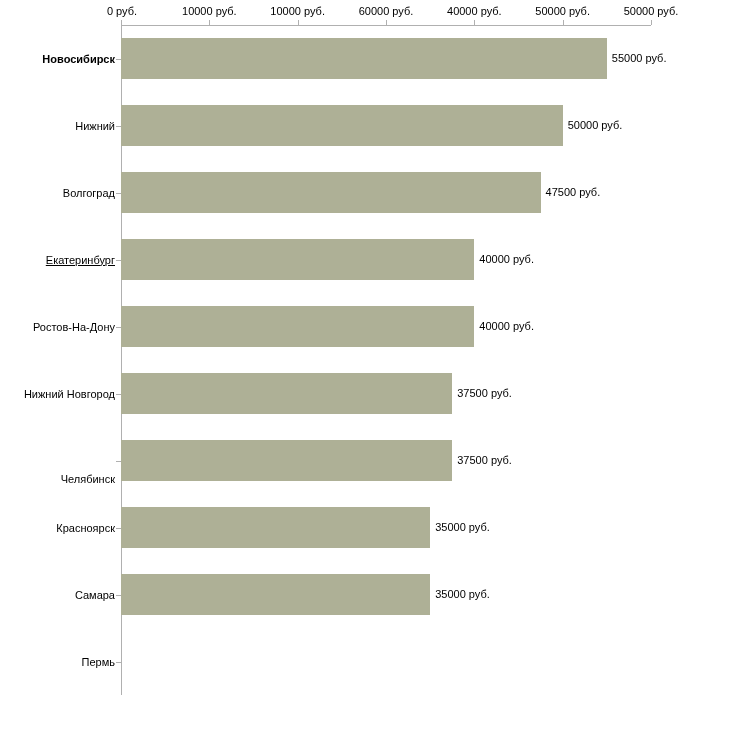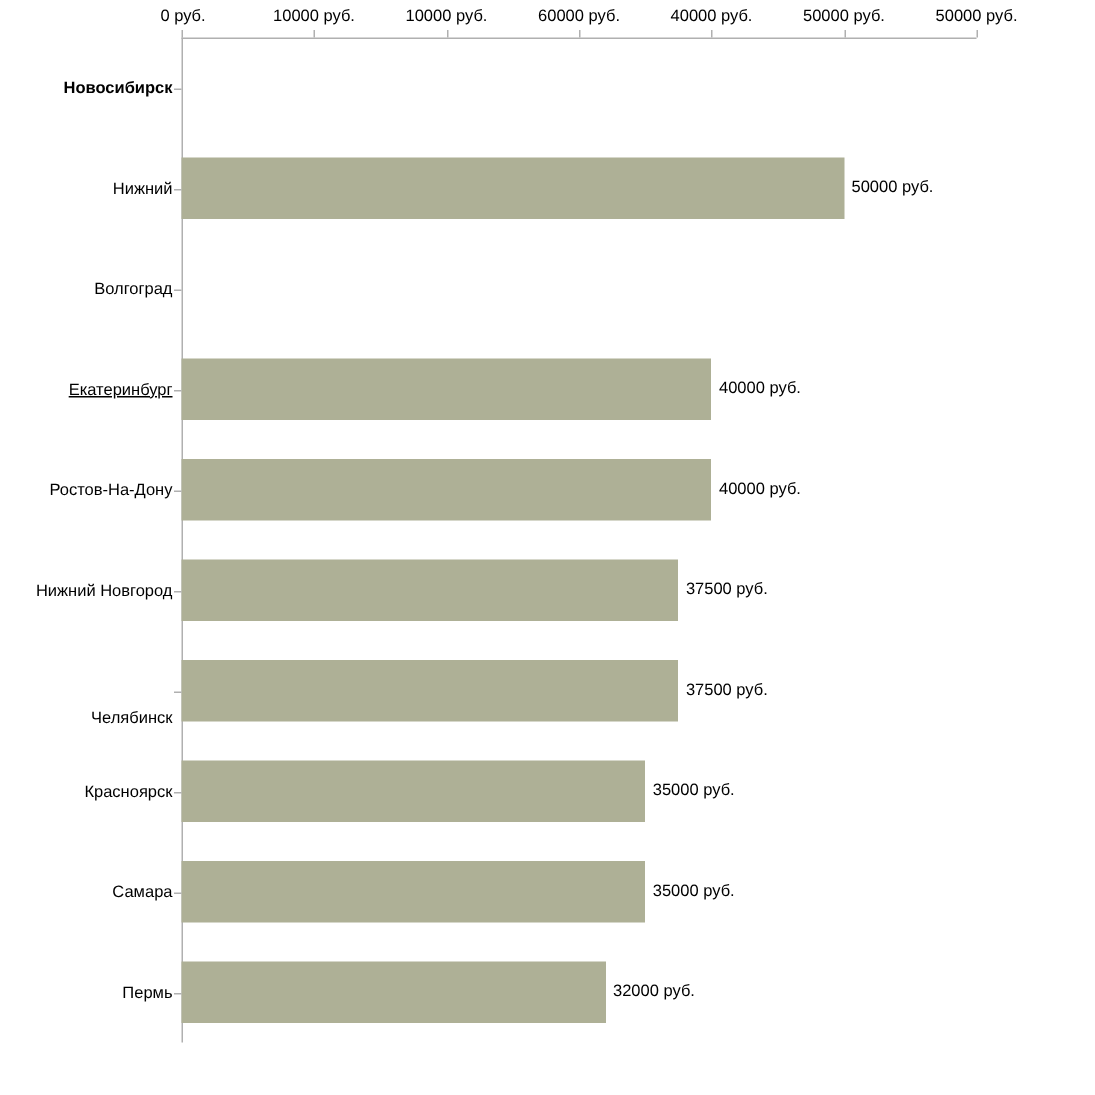--- a/index.html
+++ b/index.html
@@ -109,23 +109,31 @@
       <div class="cat-label" style="top: 167.5px;">Волгоград</div>
       <div class="cat-label" style="top: 234.5px; text-decoration: underline;">Екатеринбург</div>
       <div class="cat-label" style="top: 301.5px;">Ростов-На-Дону</div>
       <div class="cat-label" style="top: 368.5px;">Нижний Новгород</div>
       <div class="cat-label" style="top: 435.5px; margin-top: 18px;">Челябинск</div>
       <div class="cat-label" style="top: 502.5px; text-align: center;">Красноярск</div>
       <div class="cat-label" style="top: 569.5px;">Самара</div>
       <div class="cat-label" style="top: 636.5px; margin-left: 20px;">Пермь</div>
     </div>
   <div class="plot-area" id="plot-area">
+      <div class="row" style="top: 12.73px; height: 41.54px;">
+        <div class="bar" style="width: 485.833px; background: rgb(174, 176, 150);"></div>
+        <div class="bar-label" style="left: 485.833px;">55000 руб.</div>
+      </div>
       <div class="row" style="top: 79.73px; height: 41.54px;">
         <div class="bar" style="width: 441.667px; background: rgb(174, 176, 150);"></div>
         <div class="bar-label" style="left: 441.667px;">50000 руб.</div>
+      </div>
+      <div class="row" style="top: 146.73px; height: 41.54px;">
+        <div class="bar" style="width: 419.583px; background: rgb(174, 176, 150);"></div>
+        <div class="bar-label" style="left: 419.583px;">47500 руб.</div>
       </div>
       <div class="row" style="top: 213.73px; height: 41.54px;">
         <div class="bar" style="width: 353.333px; background: rgb(174, 176, 150);"></div>
         <div class="bar-label" style="left: 353.333px;">40000 руб.</div>
       </div>
       <div class="row" style="top: 280.73px; height: 41.54px;">
         <div class="bar" style="width: 353.333px; background: rgb(174, 176, 150);"></div>
         <div class="bar-label" style="left: 353.333px;">40000 руб.</div>
       </div>
       <div class="row" style="top: 347.73px; height: 41.54px;">
@@ -136,24 +144,20 @@
         <div class="bar" style="width: 331.25px; background: rgb(174, 176, 150);"></div>
         <div class="bar-label" style="left: 331.25px;">37500 руб.</div>
       </div>
       <div class="row" style="top: 481.73px; height: 41.54px;">
         <div class="bar" style="width: 309.167px; background: rgb(174, 176, 150);"></div>
         <div class="bar-label" style="left: 309.167px;">35000 руб.</div>
       </div>
       <div class="row" style="top: 548.73px; height: 41.54px;">
         <div class="bar" style="width: 309.167px; background: rgb(174, 176, 150);"></div>
         <div class="bar-label" style="left: 309.167px;">35000 руб.</div>
-      </div>
-      <div class="row" style="top: 615.73px; height: 41.54px;">
-        <div class="bar" style="width: 282.667px; background: rgb(174, 176, 150);"></div>
-        <div class="bar-label" style="left: 282.667px;">32000 руб.</div>
       </div>
     </div>
   <div id="xticks-layer">
       <div class="xtick" style="position: absolute; left: 122px; top: 5px;">0 руб.</div>
       <div style="position: absolute; left: 121px; top: 20px; width: 1px; height: 5px; background: rgb(176, 176, 176);"></div>
       <div class="xtick" style="position: absolute; left: 209.333px; top: 5px;">10000 руб.</div>
       <div style="position: absolute; left: 209.333px; top: 20px; width: 1px; height: 5px; background: rgb(176, 176, 176);"></div>
       <div class="xtick" style="position: absolute; left: 297.667px; top: 5px;">10000 руб.</div>
       <div style="position: absolute; left: 297.667px; top: 20px; width: 1px; height: 5px; background: rgb(176, 176, 176);"></div>
       <div class="xtick" style="position: absolute; left: 386px; top: 5px;">60000 руб.</div>

